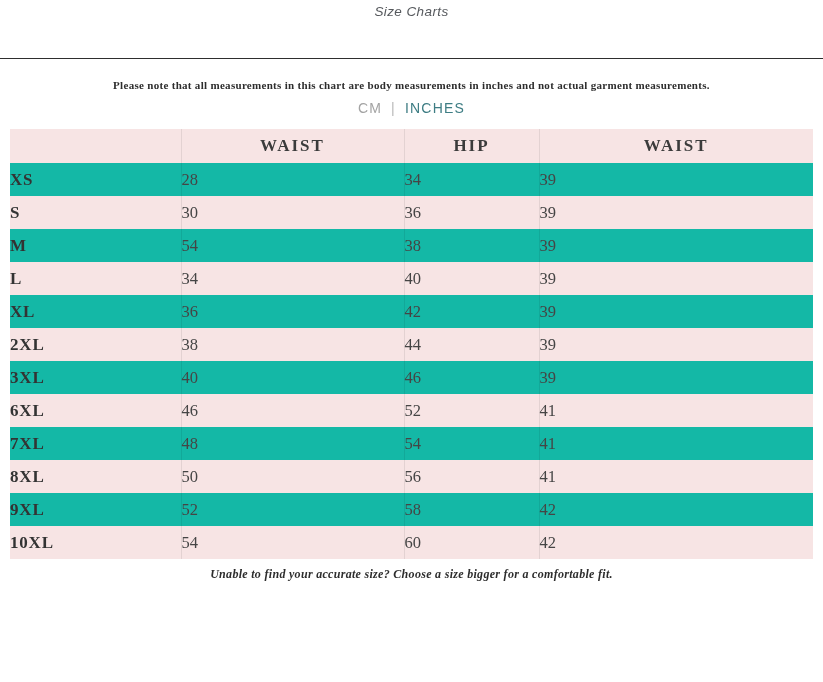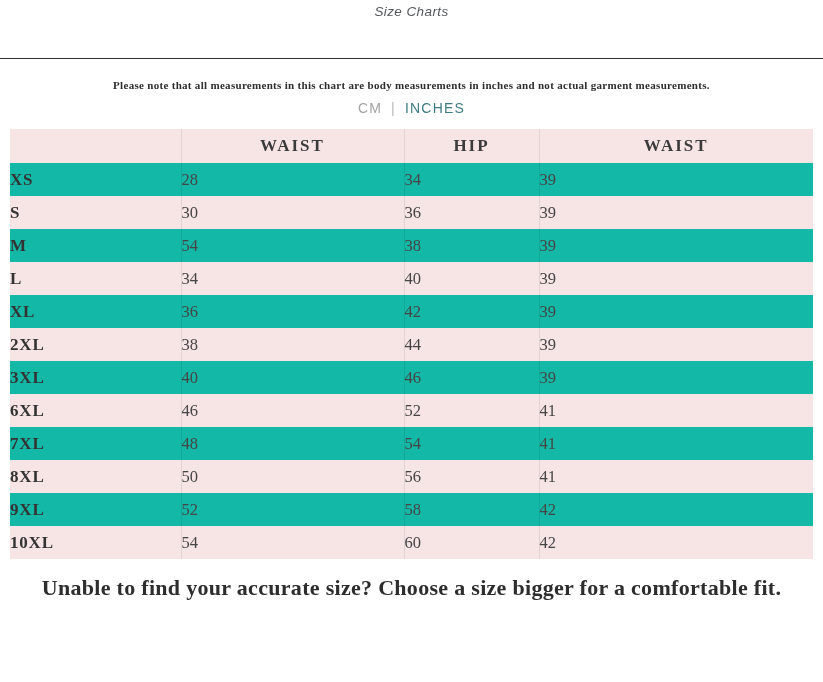--- a/index.html
+++ b/index.html
@@ -76,26 +76,27 @@
   .size-chart tbody tr { background: #14b8a6; }
   .size-chart tbody tr:nth-child(even) { background: #f7e4e4; }
   .size-chart td { font-size: 16.5px; color: #454545; }
   .size-chart td.size-cell {
     font-weight: 700;
     font-size: 17px;
     letter-spacing: 0.8px;
     color: #333333;
   }
   .footer-note {
-    margin-top: 16px;
+    margin-top: 8px;
     text-align: center;
-    font-size: 22px;
+    font-size: 12px;
     font-weight: 700;
     letter-spacing: 0.3px;
     color: #2d2d2d;
+    font-style: italic;
   }
 </style>
 </head>
 <body>
 
 <header class="page-header">
   <div class="page-title">Size Charts</div>
 </header>
 
 <p class="note">Please note that all measurements in this chart are body measurements in inches and not actual garment measurements.</p>

